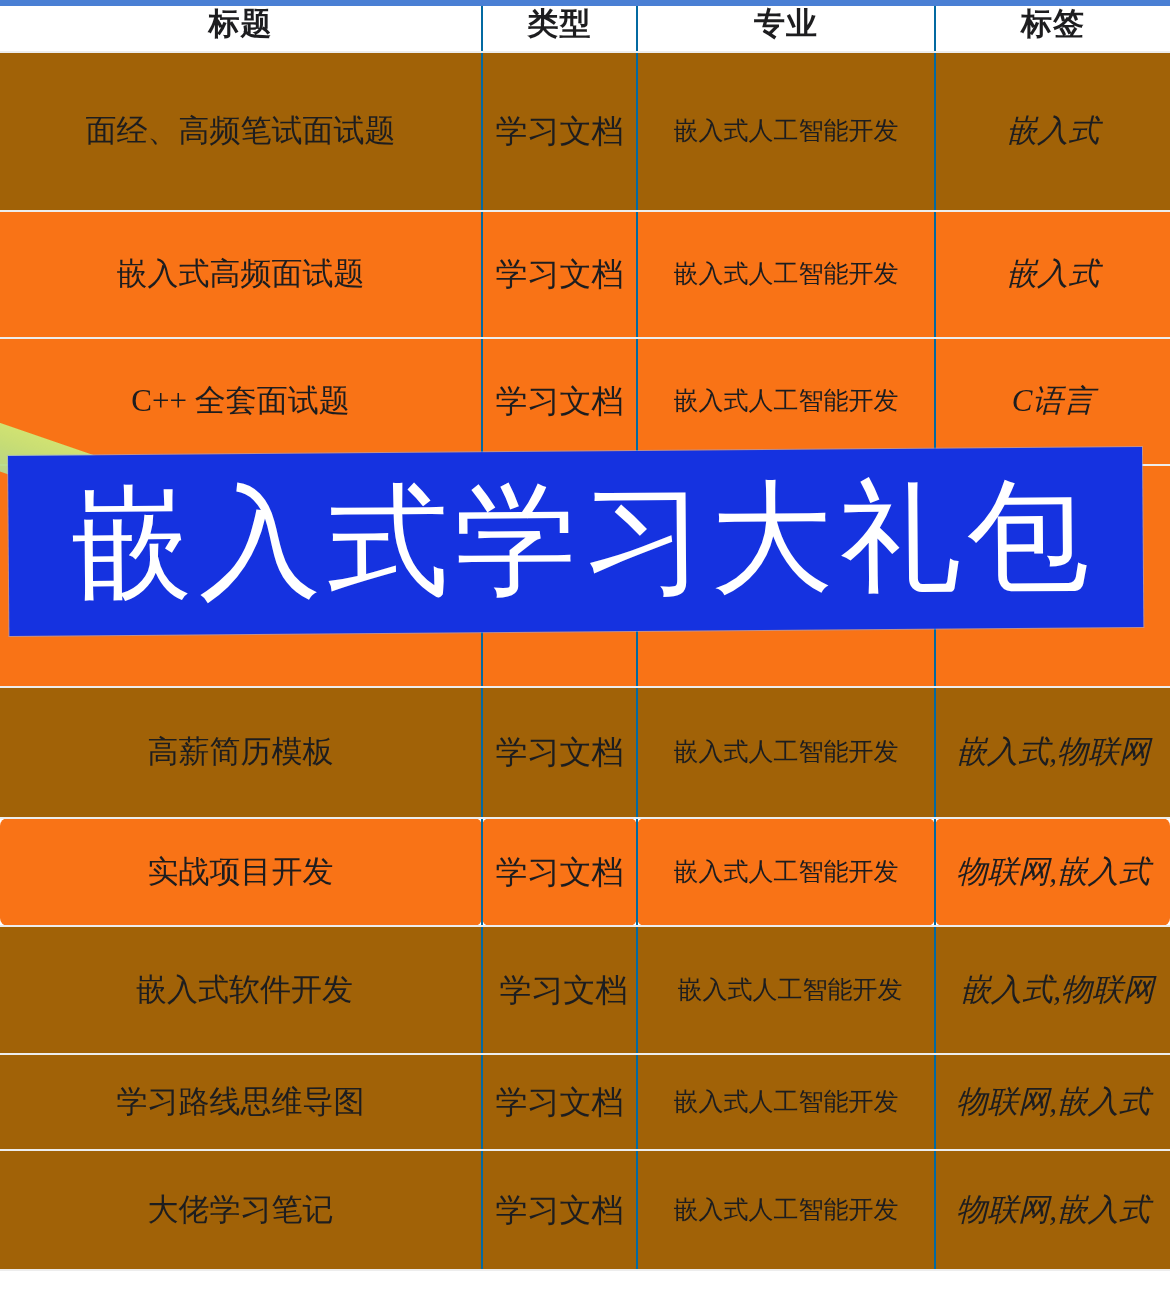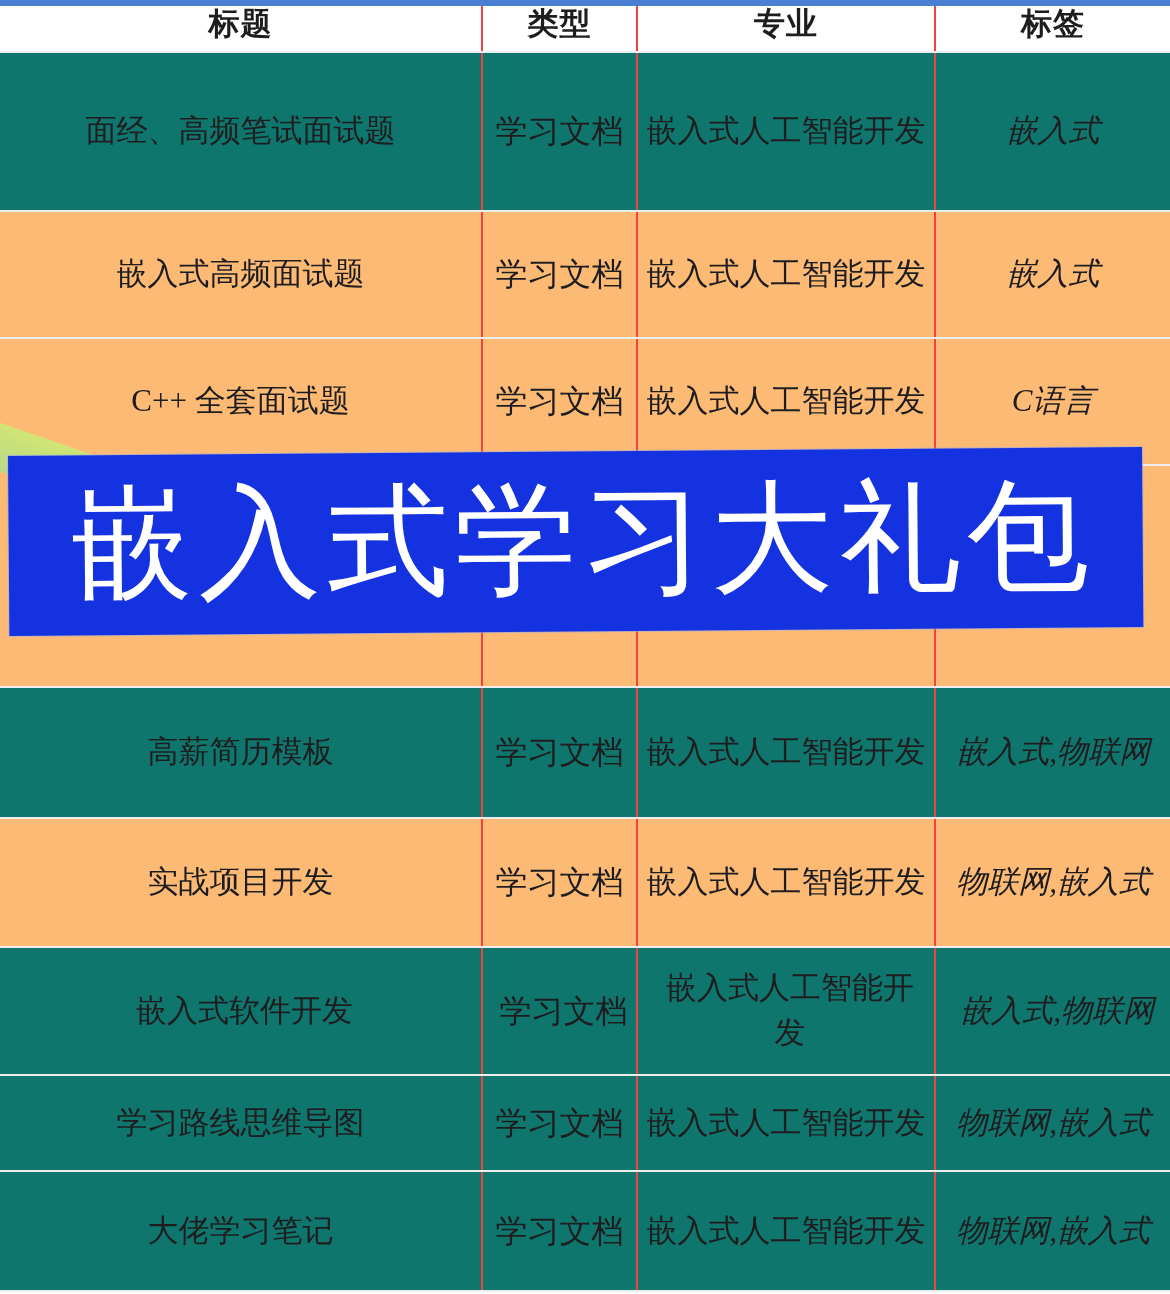--- a/index.html
+++ b/index.html
@@ -39,21 +39,21 @@
     table-layout: fixed;
     z-index: 1;
   }
 
   .sheet col.c1 { width: 482px; }
   .sheet col.c2 { width: 155px; }
   .sheet col.c3 { width: 298px; }
   .sheet col.c4 { width: 235px; }
 
   .sheet td, .sheet th {
-    border-right: 2px solid #ef4444;
+    border-right: 2px solid #0369a1;
     border-bottom: 2px solid #ededed;
     text-align: center;
     vertical-align: middle;
     color: #1d1d1f;
     font-family: "Liberation Serif", "DejaVu Serif", serif;
     line-height: 1.45;
     padding: 6px 8px;
   }
   .sheet td:last-child, .sheet th:last-child { border-right: none; }
 
@@ -61,34 +61,34 @@
   .hdr th {
     height: 52px;
     font-weight: 700;
     font-size: 31px;
     letter-spacing: 1px;
     padding: 0 8px 4px 8px;
     vertical-align: bottom;
     background: #ffffff;
   }
 
-  .rowband { background: #0f766e; }
-  .rowband.alt { background: #fdba74; }
+  .rowband { background: #a16207; }
+  .rowband.alt { background: #f97316; }
 
   .cell-title  { font-size: 31px; }
   .cell-type   { font-size: 32px; }
-  .cell-major  { font-size: 31px; }
+  .cell-major  { font-size: 25px; }
   .cell-tag    { font-size: 31px; font-style: italic; }
 
   tr.r1 td { height: 159px; }
   tr.r2 td { height: 127px; }
   tr.r3 td { height: 127px; margin-left: 32px; }
   tr.r4 td { height: 222px; }
   tr.r5 td { height: 131px; margin-left: 39px; }
-  tr.r6 td { height: 129px; }
+  tr.r6 td { height: 108px; border-radius: 8px; }
   tr.r7 td { height: 128px; padding-left: 16px; }
   tr.r8 td { height: 96px; }
   tr.r9 td { height: 120px; }
 
   
   .marker {
     position: absolute;
     left: -18px;
     top: 418px;
     width: 215px;

